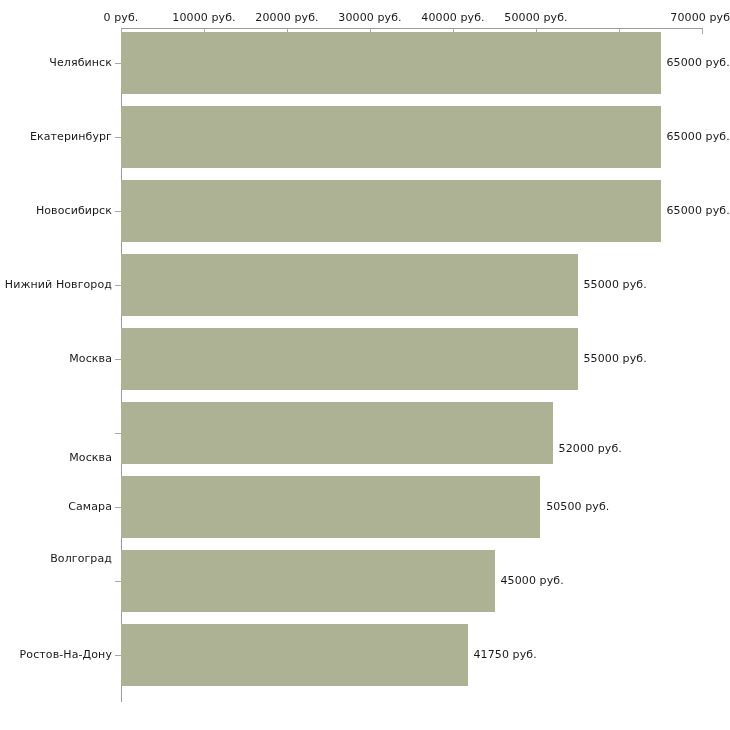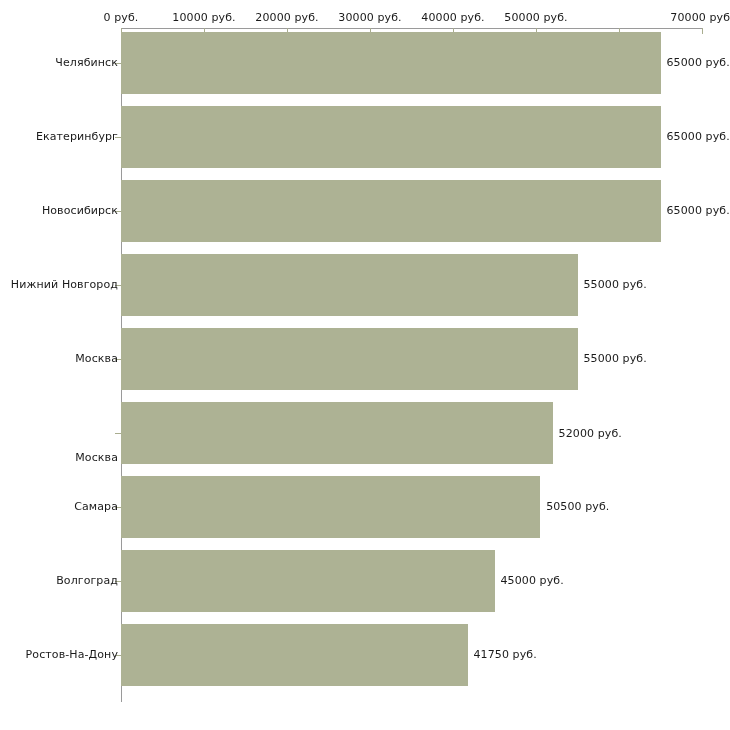--- a/index.html
+++ b/index.html
@@ -68,21 +68,20 @@
     color: #1a1a1a;
     white-space: nowrap;
     text-align: right;
     letter-spacing: 0.1px;
   }
   .cat-label-wrap {
     position: absolute;
     left: 0;
     width: 112px;
     height: 14px;
-    padding-left: 6px;
   }
 
   .bar {
     position: absolute;
     left: 0;
     background: #adb294;
   }
   .bar-value {
     position: absolute;
     font-size: 11px;
@@ -143,40 +142,40 @@
       </div>
       <div class="cat-label-wrap" style="top: 352px;">
         <div class="cat-label">Москва</div>
       </div>
       <div class="cat-label-wrap" style="top: 426px; margin-top: 25px;">
         <div class="cat-label">Москва</div>
       </div>
       <div class="cat-label-wrap" style="top: 500px;">
         <div class="cat-label">Самара</div>
       </div>
-      <div class="cat-label-wrap" style="top: 574px;">
+      <div class="cat-label-wrap" style="top: 552px;">
         <div class="cat-label">Волгоград</div>
       </div>
       <div class="cat-label-wrap" style="top: 648px;">
         <div class="cat-label">Ростов-На-Дону</div>
       </div>
     </div>
   <div id="bars-layer">
       <div class="bar" style="left: 121px; top: 32px; width: 539.5px; height: 62px; background: rgb(173, 178, 148);"></div>
       <div class="bar-value" style="left: 666.5px; top: 56px;">65000 руб.</div>
       <div class="bar" style="left: 121px; top: 106px; width: 539.5px; height: 62px; background: rgb(173, 178, 148);"></div>
       <div class="bar-value" style="left: 666.5px; top: 130px;">65000 руб.</div>
       <div class="bar" style="left: 121px; top: 180px; width: 539.5px; height: 62px; background: rgb(173, 178, 148);"></div>
       <div class="bar-value" style="left: 666.5px; top: 204px;">65000 руб.</div>
       <div class="bar" style="left: 121px; top: 254px; width: 456.5px; height: 62px; background: rgb(173, 178, 148);"></div>
       <div class="bar-value" style="left: 583.5px; top: 278px;">55000 руб.</div>
       <div class="bar" style="left: 121px; top: 328px; width: 456.5px; height: 62px; background: rgb(173, 178, 148);"></div>
       <div class="bar-value" style="left: 583.5px; top: 352px;">55000 руб.</div>
       <div class="bar" style="left: 121px; top: 402px; width: 431.6px; height: 62px; background: rgb(173, 178, 148);"></div>
-      <div class="bar-value" style="left: 558.6px; top: 427px;">52000 руб.</div>
+      <div class="bar-value" style="left: 558.6px; top: 442px;">52000 руб.</div>
       <div class="bar" style="left: 121px; top: 476px; width: 419.15px; height: 62px; background: rgb(173, 178, 148);"></div>
       <div class="bar-value" style="left: 546.15px; top: 500px;">50500 руб.</div>
       <div class="bar" style="left: 121px; top: 550px; width: 373.5px; height: 62px; background: rgb(173, 178, 148);"></div>
       <div class="bar-value" style="left: 500.5px; top: 574px;">45000 руб.</div>
       <div class="bar" style="left: 121px; top: 624px; width: 346.525px; height: 62px; background: rgb(173, 178, 148);"></div>
       <div class="bar-value" style="left: 473.525px; top: 648px;">41750 руб.</div>
     </div>
 
 </div>
 

